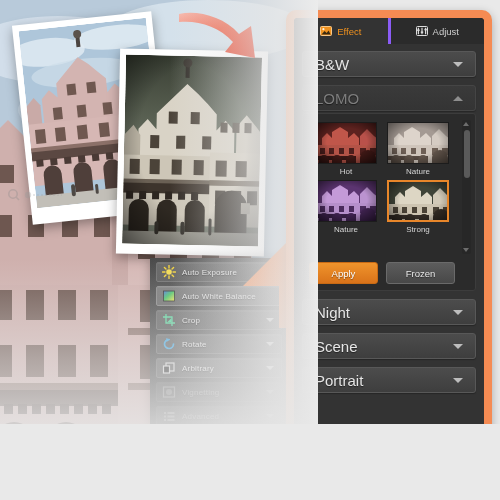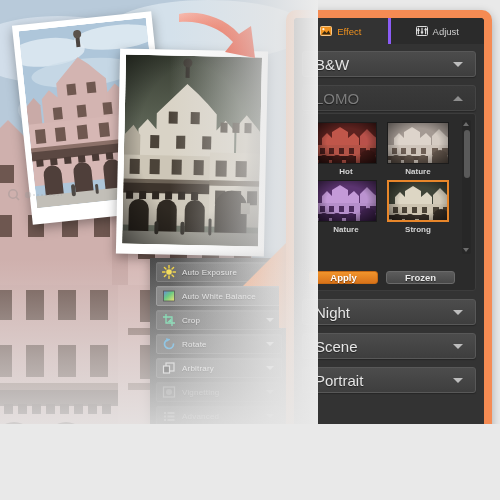--- a/index.html
+++ b/index.html
@@ -105,37 +105,37 @@
     position:absolute;right:12px;top:10px;width:0;height:0;
     border-left:5px solid transparent;border-right:5px solid transparent;
     border-top:5px solid #bdbdbd;
   }
   .dd.open{background:linear-gradient(to bottom,#3a3a3a,#343434);border-color:#454545;}
   .dd.open .lab{color:#7d7d7d;}
   .dd.open .car{border-top:none;border-bottom:5px solid #8e8e8e;}
 
   .lomo-body{
     position:relative;background:#2b2b2b;border:1px solid #3c3c3c;border-radius:3px;
-    margin:-6px 0 8px 0;height:178px;box-sizing:border-box;font-weight:bold;
+    margin:-6px 0 8px 0;height:178px;box-sizing:border-box;
   }
   .thumbs{position:absolute;left:6px;top:6px;right:16px;bottom:36px;}
   .tcell{position:absolute;width:62px;}
   .tcell .tb{
     width:62px;height:42px;border:1px solid #1c1c1c;box-sizing:border-box;overflow:hidden;position:relative;
   }
   .tcell.sel .tb{border:2px solid #e8862a;}
   .tcell .tn{text-align:center;font-size:8px;color:#d5d5d5;margin-top:3px;}
 
   .vscroll{position:absolute;right:4px;top:6px;bottom:36px;width:9px;background:#272727;border-radius:2px;}
   .vscroll .up,.vscroll .dn{position:absolute;left:1px;width:0;height:0;border-left:3.5px solid transparent;border-right:3.5px solid transparent;}
   .vscroll .up{top:2px;border-bottom:4px solid #6d6d6d;}
   .vscroll .dn{bottom:2px;border-top:4px solid #6d6d6d;}
   .vscroll .thumb{position:absolute;left:1.5px;top:10px;width:6px;height:48px;background:#5a5a5a;border-radius:3px;}
 
-  .btnrow{position:absolute;left:6px;right:20px;bottom:6px;height:22px;display:flex;gap:8px;align-items:flex-end;}
+  .btnrow{position:absolute;left:6px;right:20px;bottom:6px;height:22px;display:flex;gap:8px;}
   .btn{
     flex:1;border-radius:3px;display:flex;align-items:center;justify-content:center;
     font-size:9.5px;color:#fff;text-shadow:0 1px 1px rgba(0,0,0,.45);
   }
   .btn.apply{background:linear-gradient(to bottom,#f0942c,#d9731a);border:1px solid #c86a14;}
   .btn.cancel{background:linear-gradient(to bottom,#5c5c5c,#484848);border:1px solid #6a6a6a;color:#e8e8e8;}
 
   
   .zoomctl{position:absolute;left:6px;top:188px;width:58px;height:14px;opacity:.33;}
 </style>

